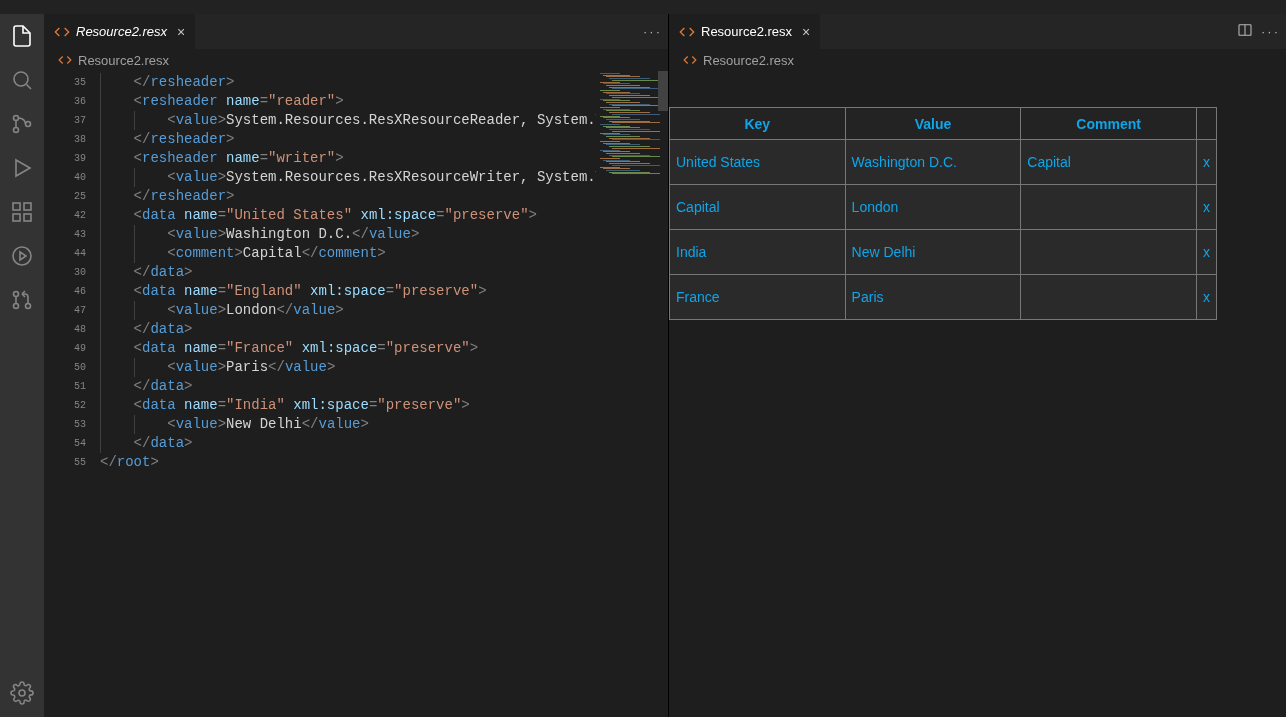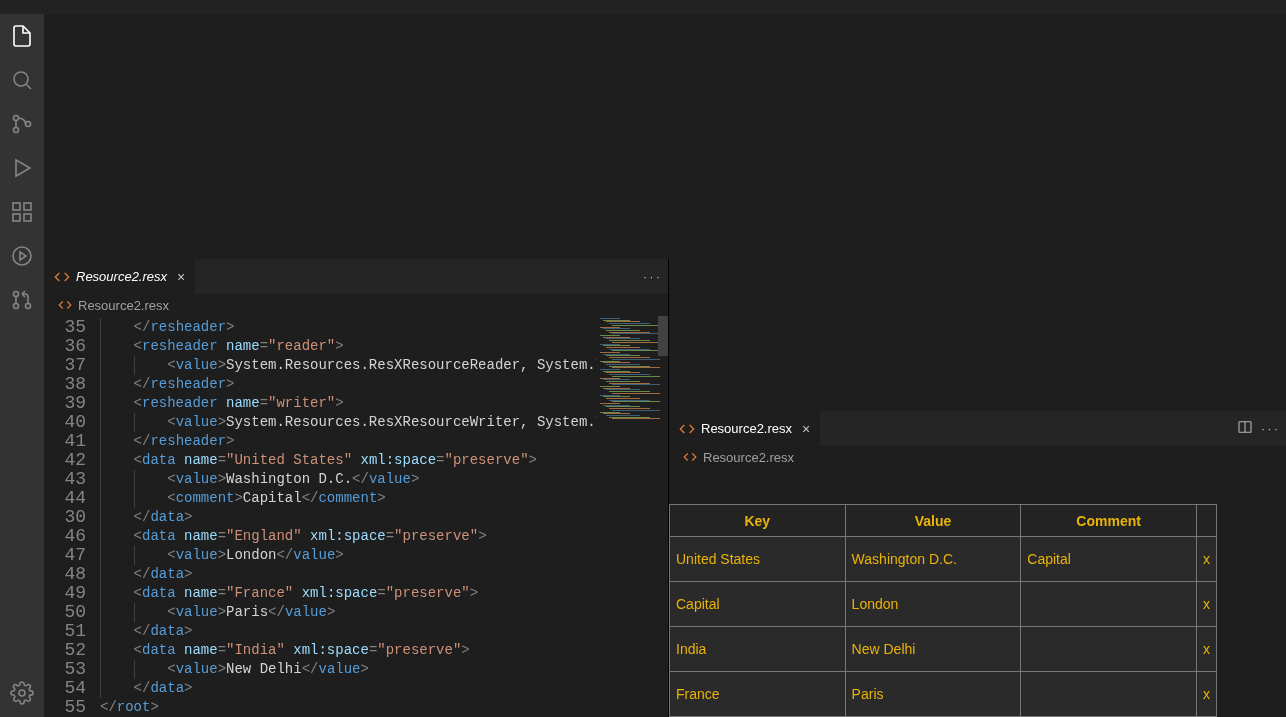--- a/index.html
+++ b/index.html
@@ -52,21 +52,20 @@
   .activitybar .abicon svg { width:24px; height:24px; }
   .activitybar .settings {
     position:absolute; bottom:10px; left:0; right:0;
     display:flex; justify-content:center;
   }
   
   .editor-area {
     flex:1;
     display:flex;
     overflow:hidden;
-    align-items:flex-end;
   }
   .editor-group {
     display:flex;
     flex-direction:column;
     overflow:hidden;
     position:relative;
   }
   .editor-group.left { width: 625px; background:#1e1e1e; border-right:1px solid #000; }
   .editor-group.right { flex:1; background:#1e1e1e; }
   
@@ -114,21 +113,21 @@
     display:flex;
     overflow:hidden;
     position:relative;
   }
   .gutter {
     width:56px;
     text-align:right;
     padding-right:14px;
     color:#858585;
     font-family: Consolas, "Courier New", monospace;
-    font-size:18px;
+    font-size:10px;
     line-height:19px;
     padding-top:2px;
   }
   .code {
     flex:1;
     font-family: Consolas, "Courier New", monospace;
     font-size:14px;
     line-height:19px;
     white-space:pre;
     color:#d4d4d4;
@@ -179,21 +178,21 @@
   }
   .res-table {
     border-collapse:collapse;
     margin-top:16px;
     width: 548px;
     margin-left:0;
   }
   .res-table th, .res-table td {
     border:1px solid #777;
     padding: 0 6px;
-    color:#eab308;
+    color:#0ea5e9;
     font-size:14px;
   }
   .res-table th {
     height:32px;
     background:#232323;
     font-weight:600;
     text-align:center;
   }
   .res-table td {
     height:45px;
@@ -302,21 +301,21 @@
         <span>Resource2.resx</span>
       </div>
       <div class="code-scroll">
         <div class="gutter" id="gutter">
             <div>35</div>
             <div>36</div>
             <div>37</div>
             <div>38</div>
             <div>39</div>
             <div>40</div>
-            <div>41</div>
+            <div>25</div>
             <div>42</div>
             <div>43</div>
             <div>44</div>
             <div>30</div>
             <div>46</div>
             <div>47</div>
             <div>48</div>
             <div>49</div>
             <div>50</div>
             <div>51</div>

